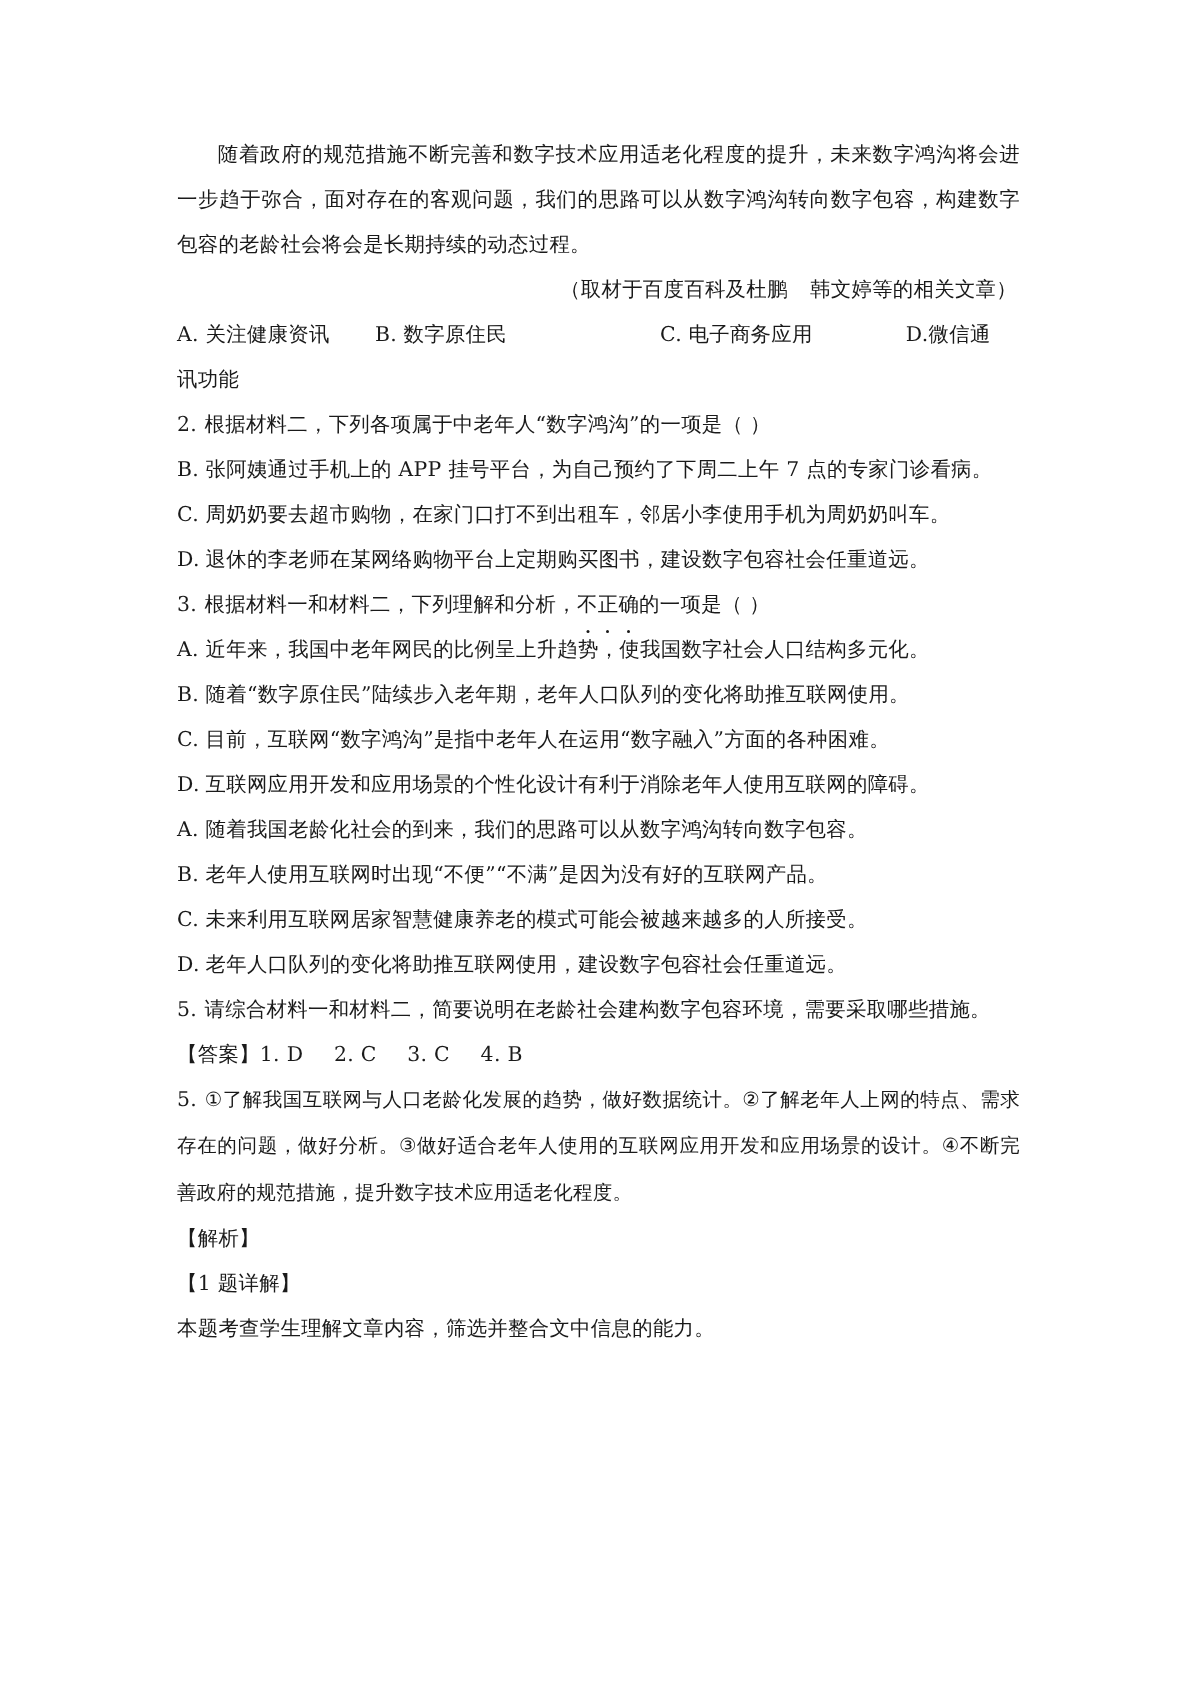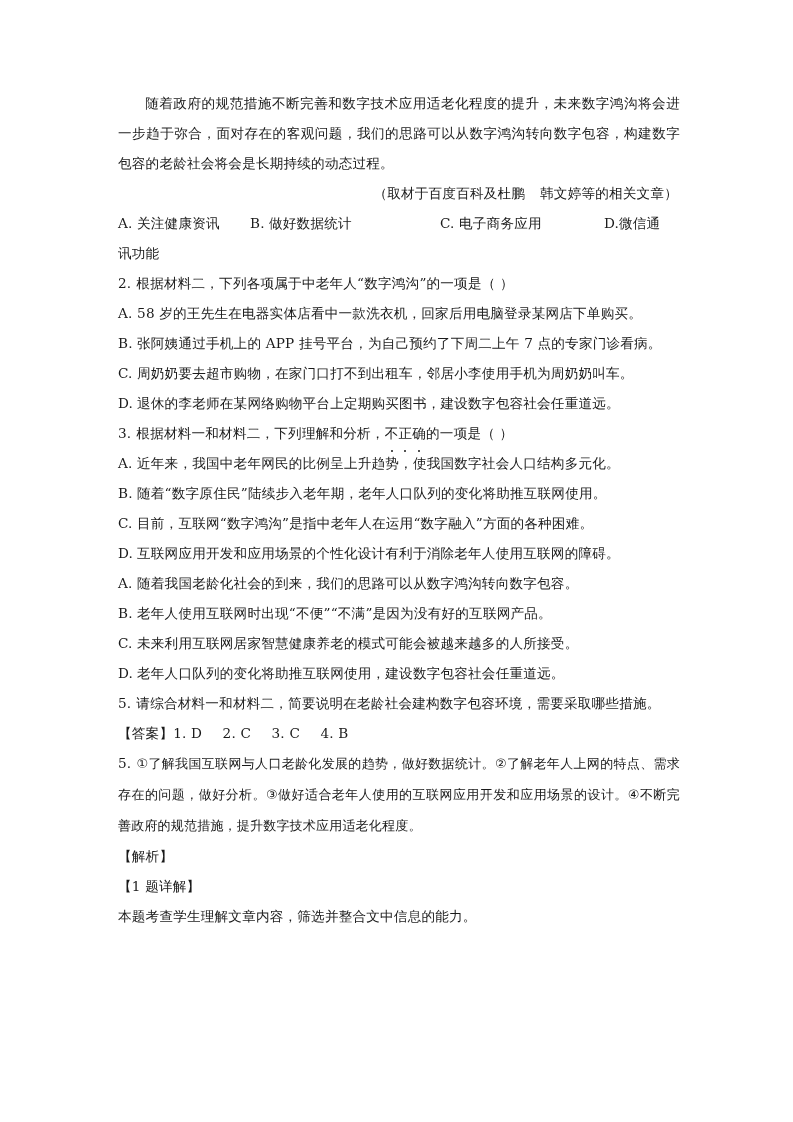--- a/index.html
+++ b/index.html
@@ -115,29 +115,28 @@
 <div class="page">
   <div class="doc">
 
     <p class="para indent2">随着政府的规范措施不断完善和数字技术应用适老化程度的提升，未来数字鸿沟将会进一步趋于弥合，面对存在的客观问题，我们的思路可以从数字鸿沟转向数字包容，构建数字包容的老龄社会将会是长期持续的动态过程。</p>
 
     <p class="cite"><span>（取材于百度百科及杜鹏</span><span class="gap-sp"></span><span>韩文婷等的相关文章）</span></p>
 
 
     <div class="opt-row" style="height:30px;">
       <span class="opt" style="left:0px;"><span class="opt-label">A.</span><span>关注健康资讯</span></span>
-      <span class="opt" style="left:132px;"><span class="opt-label">B.</span><span>做好数据统计</span></span>
+      <span class="opt" style="left:132px;"><span class="opt-label">B.</span><span>数字原住民</span></span>
       <span class="opt" style="left:322px;"><span class="opt-label">C.</span><span>电子商务应用</span></span>
       <span class="opt" style="left:482px;text-align:right;"><span class="opt-label">D.</span><span>微信通</span></span>
     </div>
     <p class="qline">讯功能</p>
 
     <p class="qline"><span class="qnum">2.</span><span>根据材料二，下列各项属于中老年人“数字鸿沟”的一项是（    ）</span></p>
 
-    <p class="opt-stack"><span class="opt-label">A.</span><span>58 岁的王先生在电器实体店看中一款洗衣机，回家后用电脑登录某网店下单购买。</span></p>
     <p class="opt-stack"><span class="opt-label">B.</span><span>张阿姨通过手机上的 APP 挂号平台，为自己预约了下周二上午 7 点的专家门诊看病。</span></p>
     <p class="opt-stack"><span class="opt-label">C.</span><span>周奶奶要去超市购物，在家门口打不到出租车，邻居小李使用手机为周奶奶叫车。</span></p>
     <p class="opt-stack"><span class="opt-label">D.</span><span>退休的李老师在某网络购物平台上定期购买图书，建设数字包容社会任重道远。</span></p>
 
     <p class="qline"><span class="qnum">3.</span><span>根据材料一和材料二，下列理解和分析，</span><span class="dotted"><span>不</span><span>正</span><span>确</span></span><span>的一项是（    ）</span></p>
 
     <p class="opt-stack"><span class="opt-label">A.</span><span>近年来，我国中老年网民的比例呈上升趋势，使我国数字社会人口结构多元化。</span></p>
     <p class="opt-stack"><span class="opt-label">B.</span><span>随着“数字原住民”陆续步入老年期，老年人口队列的变化将助推互联网使用。</span></p>
     <p class="opt-stack"><span class="opt-label">C.</span><span>目前，互联网“数字鸿沟”是指中老年人在运用“数字融入”方面的各种困难。</span></p>
     <p class="opt-stack"><span class="opt-label">D.</span><span>互联网应用开发和应用场景的个性化设计有利于消除老年人使用互联网的障碍。</span></p>

